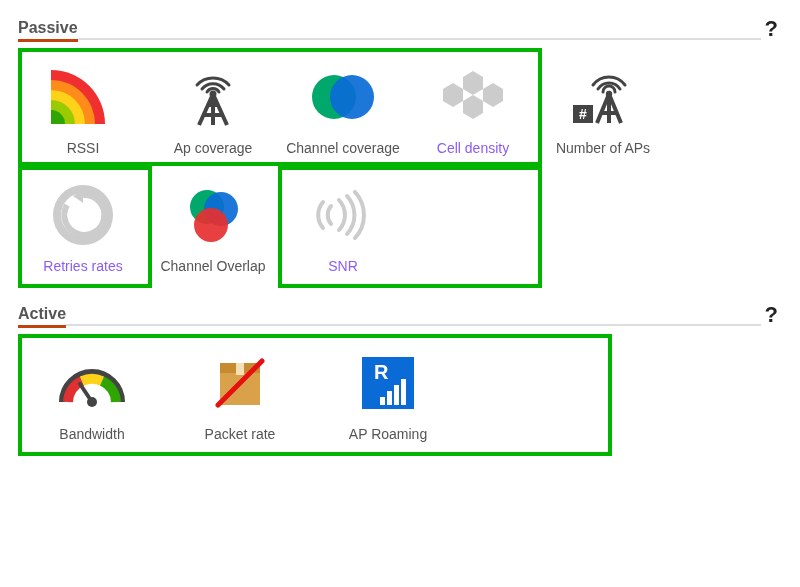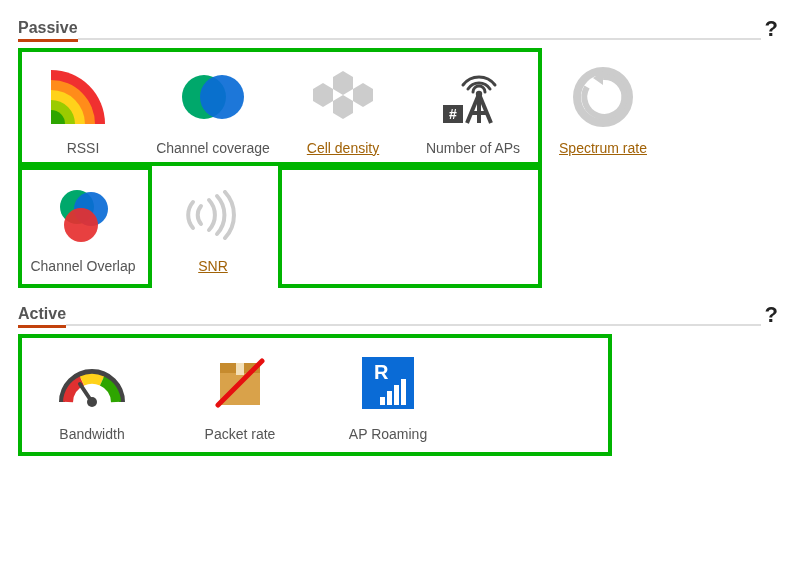--- a/index.html
+++ b/index.html
@@ -70,21 +70,21 @@
     align-items: center;
     justify-content: center;
     width: 100%;
   }
   .tile .label {
     font-size: 14px;
     color: #555;
     text-align: right;
     line-height: 1.1;
   }
-  .tile.disabled .label { color: #a16207; text-decoration: underline; }
+  .tile.disabled .label { color: #8b5cf6; }
   svg { display: block; }
   
   .hl {
     position: absolute;
     border: 4px solid #00b400;
     z-index: 1;
     pointer-events: none;
   }
 </style>
 </head>
@@ -112,20 +112,40 @@
           <path d="M0 54 L0 0 A54 54 0 0 1 54 54 Z" fill="#f03030"></path>
           <path d="M0 54 L0 10 A44 44 0 0 1 44 54 Z" fill="#ff8c1a"></path>
           <path d="M0 54 L0 20 A34 34 0 0 1 34 54 Z" fill="#ffd21a"></path>
           <path d="M0 54 L0 30 A24 24 0 0 1 24 54 Z" fill="#9acb00"></path>
           <path d="M0 54 L0 40 A14 14 0 0 1 14 54 Z" fill="#2ea500"></path>
         </svg>
       </div>
       <div class="label">RSSI</div>
     </div>
 
+    <div class="tile">
+      <div class="icon-box">
+        <svg width="64" height="64" viewBox="0 0 64 64">
+          <g stroke="#444" stroke-width="3" fill="none" stroke-linecap="round">
+            <path d="M16 20 A22 22 0 0 1 48 20"></path>
+            <path d="M21 24 A14 14 0 0 1 43 24"></path>
+            <path d="M26 27 A7 7 0 0 1 38 27"></path>
+          </g>
+          <g stroke="#444" stroke-width="4" fill="none" stroke-linejoin="round">
+            <line x1="32" y1="29" x2="32" y2="60"></line>
+            <line x1="32" y1="29" x2="18" y2="60"></line>
+            <line x1="32" y1="29" x2="46" y2="60"></line>
+            <line x1="22" y1="50" x2="42" y2="50"></line>
+            <line x1="27" y1="40" x2="37" y2="40"></line>
+          </g>
+          <circle cx="32" cy="29" r="3.5" fill="#444"></circle>
+        </svg>
+      </div>
+      <div class="label">Ap coverage</div>
+    </div>
 
     <div class="tile">
       <div class="icon-box">
         <svg width="66" height="56" viewBox="0 0 66 56">
           <circle cx="24" cy="28" r="22" fill="#00a86b"></circle>
           <circle cx="42" cy="28" r="22" fill="#0a6bd6" fill-opacity="0.92"></circle>
         </svg>
       </div>
       <div class="label">Channel coverage</div>
     </div>
@@ -168,21 +188,21 @@
     </div>
 
     <div class="tile disabled">
       <div class="icon-box">
         <svg width="60" height="60" viewBox="0 0 60 60">
           <circle cx="30" cy="30" r="26" fill="none" stroke="#ccc" stroke-width="8"></circle>
           <path d="M30 10 A20 20 0 1 1 14 20" fill="none" stroke="#ccc" stroke-width="6"></path>
           <polygon points="30,4 30,18 20,11" fill="#ccc"></polygon>
         </svg>
       </div>
-      <div class="label">Spectrum rate</div>
+      <div class="label">Retries rates</div>
     </div>
 
     <div class="tile">
       <div class="icon-box">
         <svg width="64" height="60" viewBox="0 0 64 60">
           <circle cx="26" cy="22" r="17" fill="#00a86b"></circle>
           <circle cx="40" cy="24" r="17" fill="#0a6bd6" fill-opacity="0.92"></circle>
           <circle cx="30" cy="40" r="17" fill="#e63030" fill-opacity="0.92"></circle>
         </svg>
       </div>

